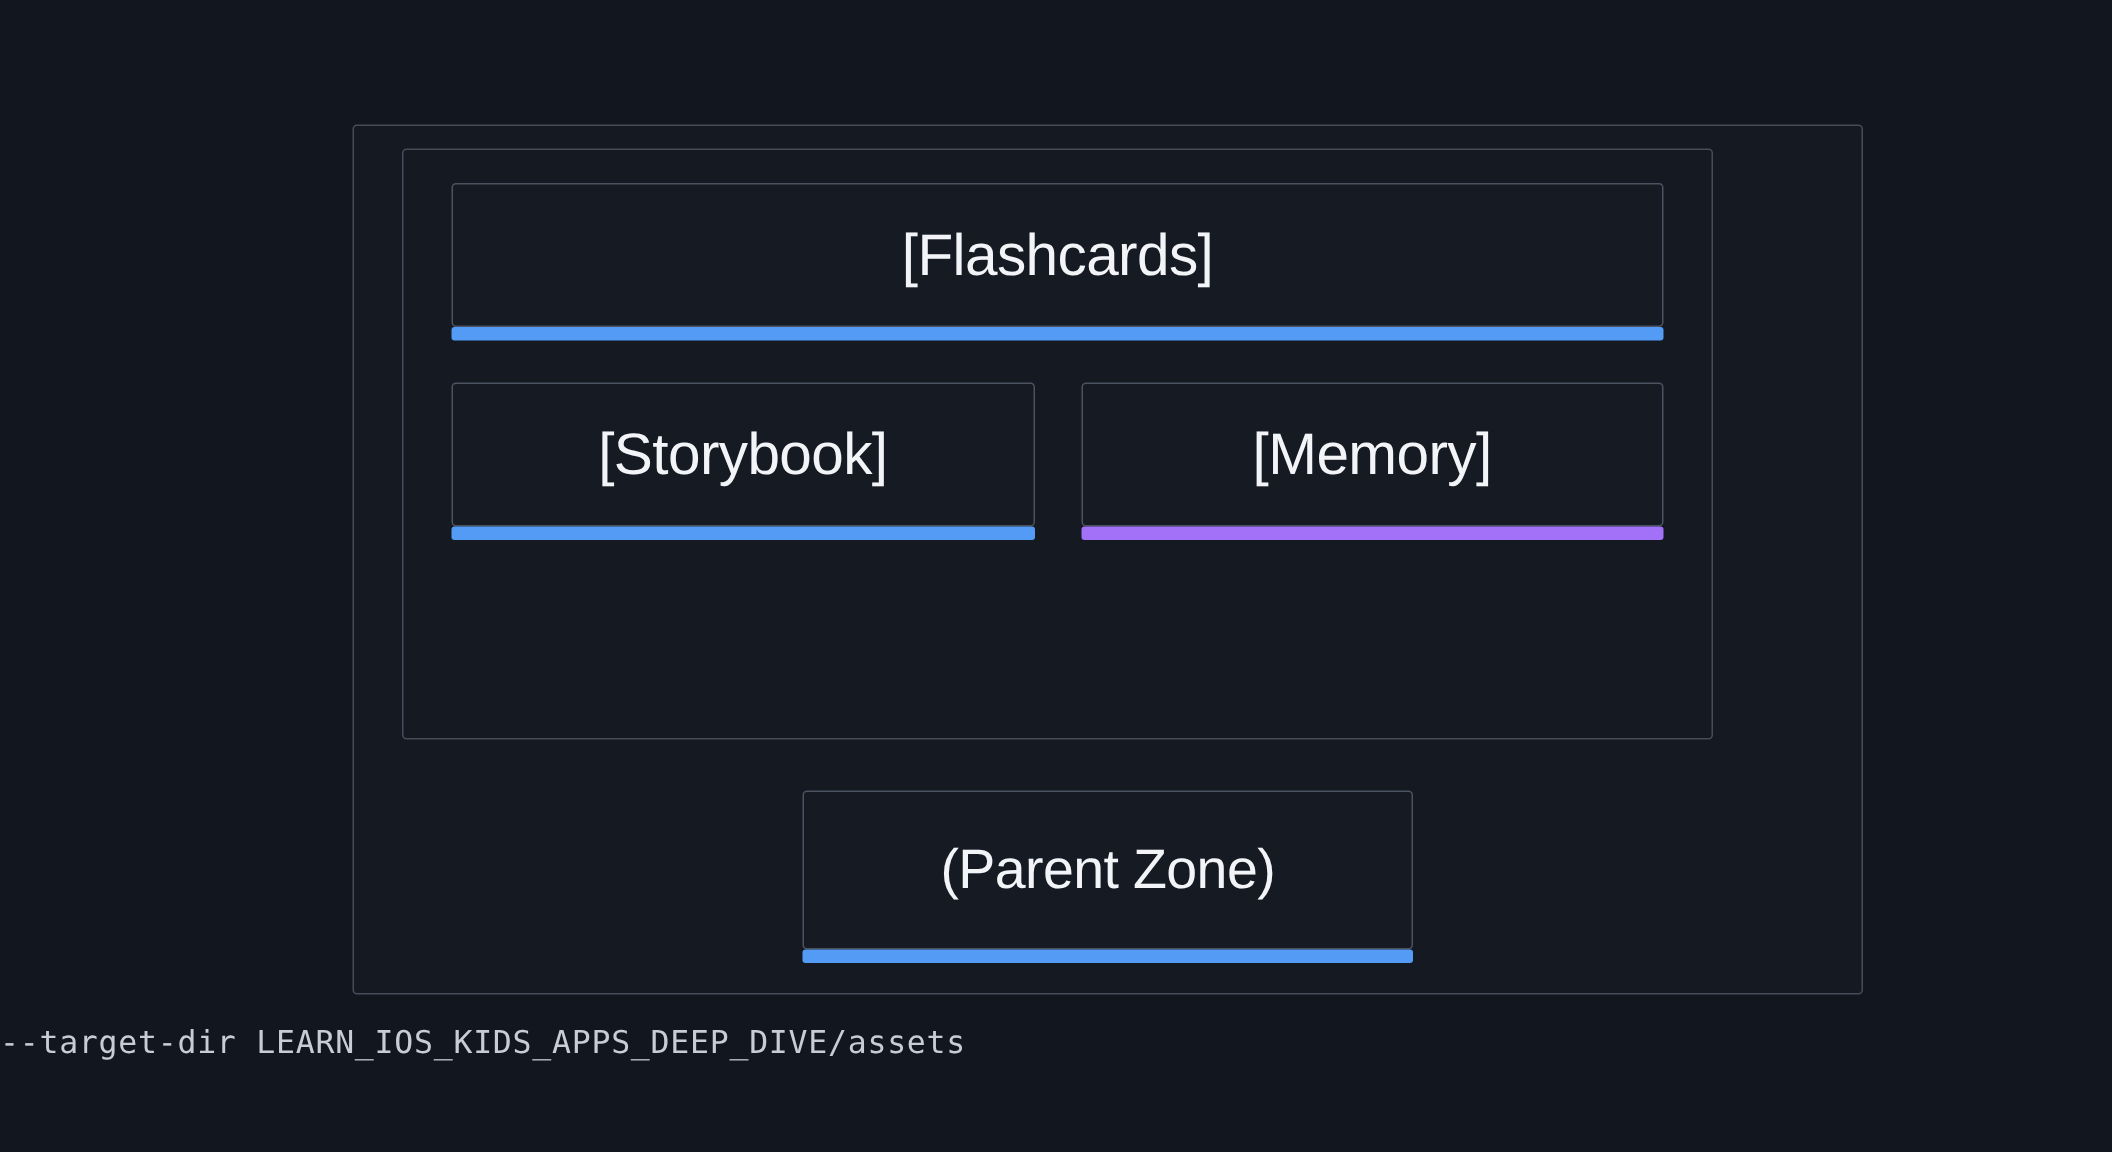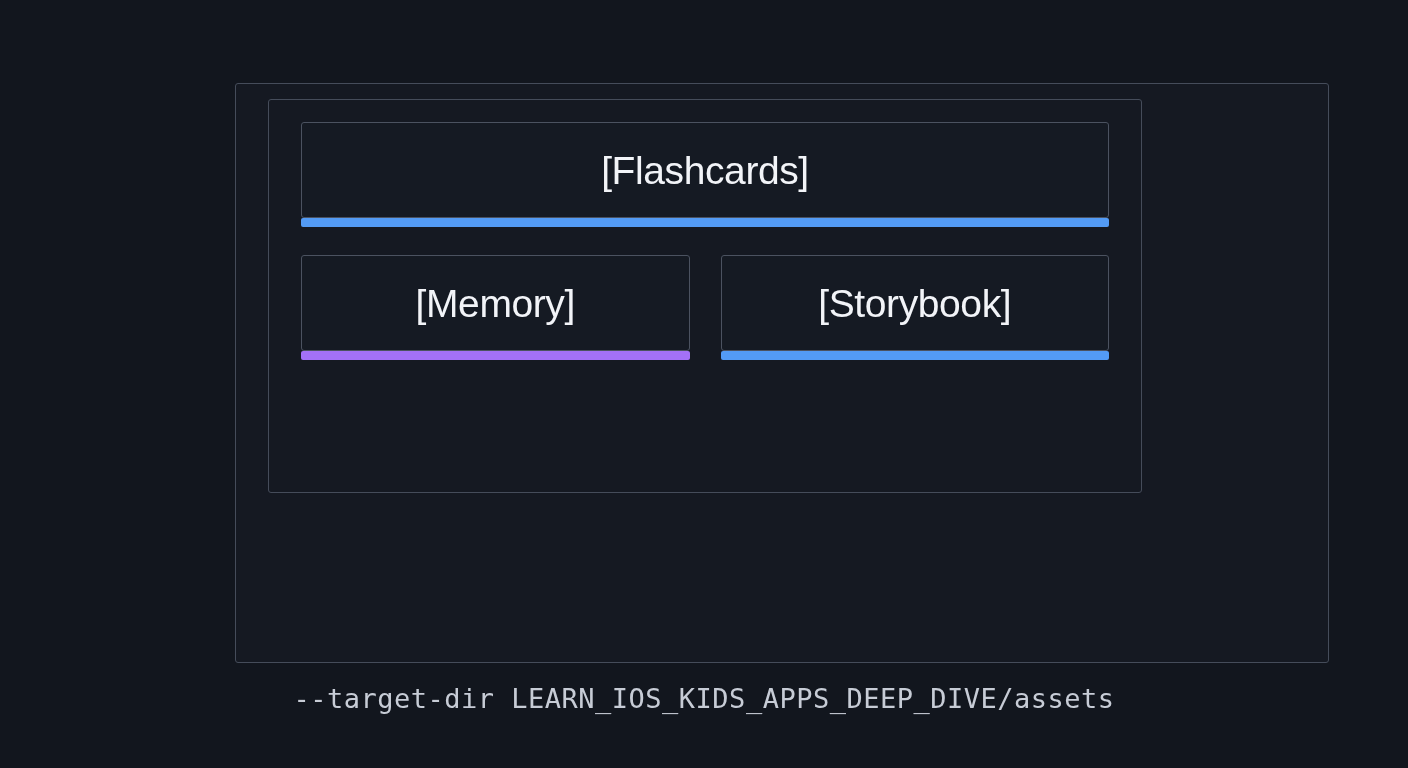--- a/index.html
+++ b/index.html
@@ -13,21 +13,21 @@
     font-family: "Liberation Sans", sans-serif;
     overflow: hidden;
     position: relative;
   }
 
   
   #app-frame {
     position: absolute;
     left: 235px;
     top: 83px;
-    width: 1094px;
+    width: 1007px;
     height: 580px;
     border: 1.5px solid #454c5a;
     border-radius: 3px;
     box-sizing: border-box;
     background: #151922;
   }
 
   
   #activity-grid-panel {
     position: absolute;
@@ -111,24 +111,24 @@
   }
   #parent-zone-card .card-box { height: 106px; }
   #parent-zone-card .card-label { font-size: 37px; margin-bottom: 10px; }
 
   
   #caption {
     position: absolute;
     left: 0;
     right: 0;
     top: 683px;
-    text-align: center;
+    text-align: left;
     color: #c7ccd6;
     font-family: "DejaVu Sans Mono", monospace;
-    font-size: 27px;
+    font-size: 21px;
     letter-spacing: 0.5px;
     white-space: nowrap;
   }
 </style>
 </head>
 <body>
 
 <div id="app-frame">
 
   <div id="activity-grid-panel">
@@ -138,30 +138,37 @@
         <div class="card">
           <div class="card-box"></div>
           <span class="card-label">[Flashcards]</span>
           <div class="card-accent" style="background:#539BF5"></div>
         </div>
       </div>
 
       <div class="grid-row">
         <div class="card">
           <div class="card-box"></div>
-          <span class="card-label">[Memory]</span>
-          <div class="card-accent" style="background:#A371F7"></div>
+          <span class="card-label">[Storybook]</span>
+          <div class="card-accent" style="background:#539BF5"></div>
         </div>
         <div class="card">
           <div class="card-box"></div>
-          <span class="card-label">[Storybook]</span>
-          <div class="card-accent" style="background:#539BF5"></div>
+          <span class="card-label">[Memory]</span>
+          <div class="card-accent" style="background:#A371F7"></div>
         </div>
       </div>
 
 
     </div>
   </div>
 
+  <div id="parent-zone-wrap">
+    <div id="parent-zone-card">
+      <div class="card-box"></div>
+      <span class="card-label">(Parent Zone)</span>
+      <div class="card-accent" style="background:#539BF5"></div>
+    </div>
+  </div>
 
 </div>
 
 <div id="caption">--target-dir LEARN_IOS_KIDS_APPS_DEEP_DIVE/assets</div>
 
 </body></html>

